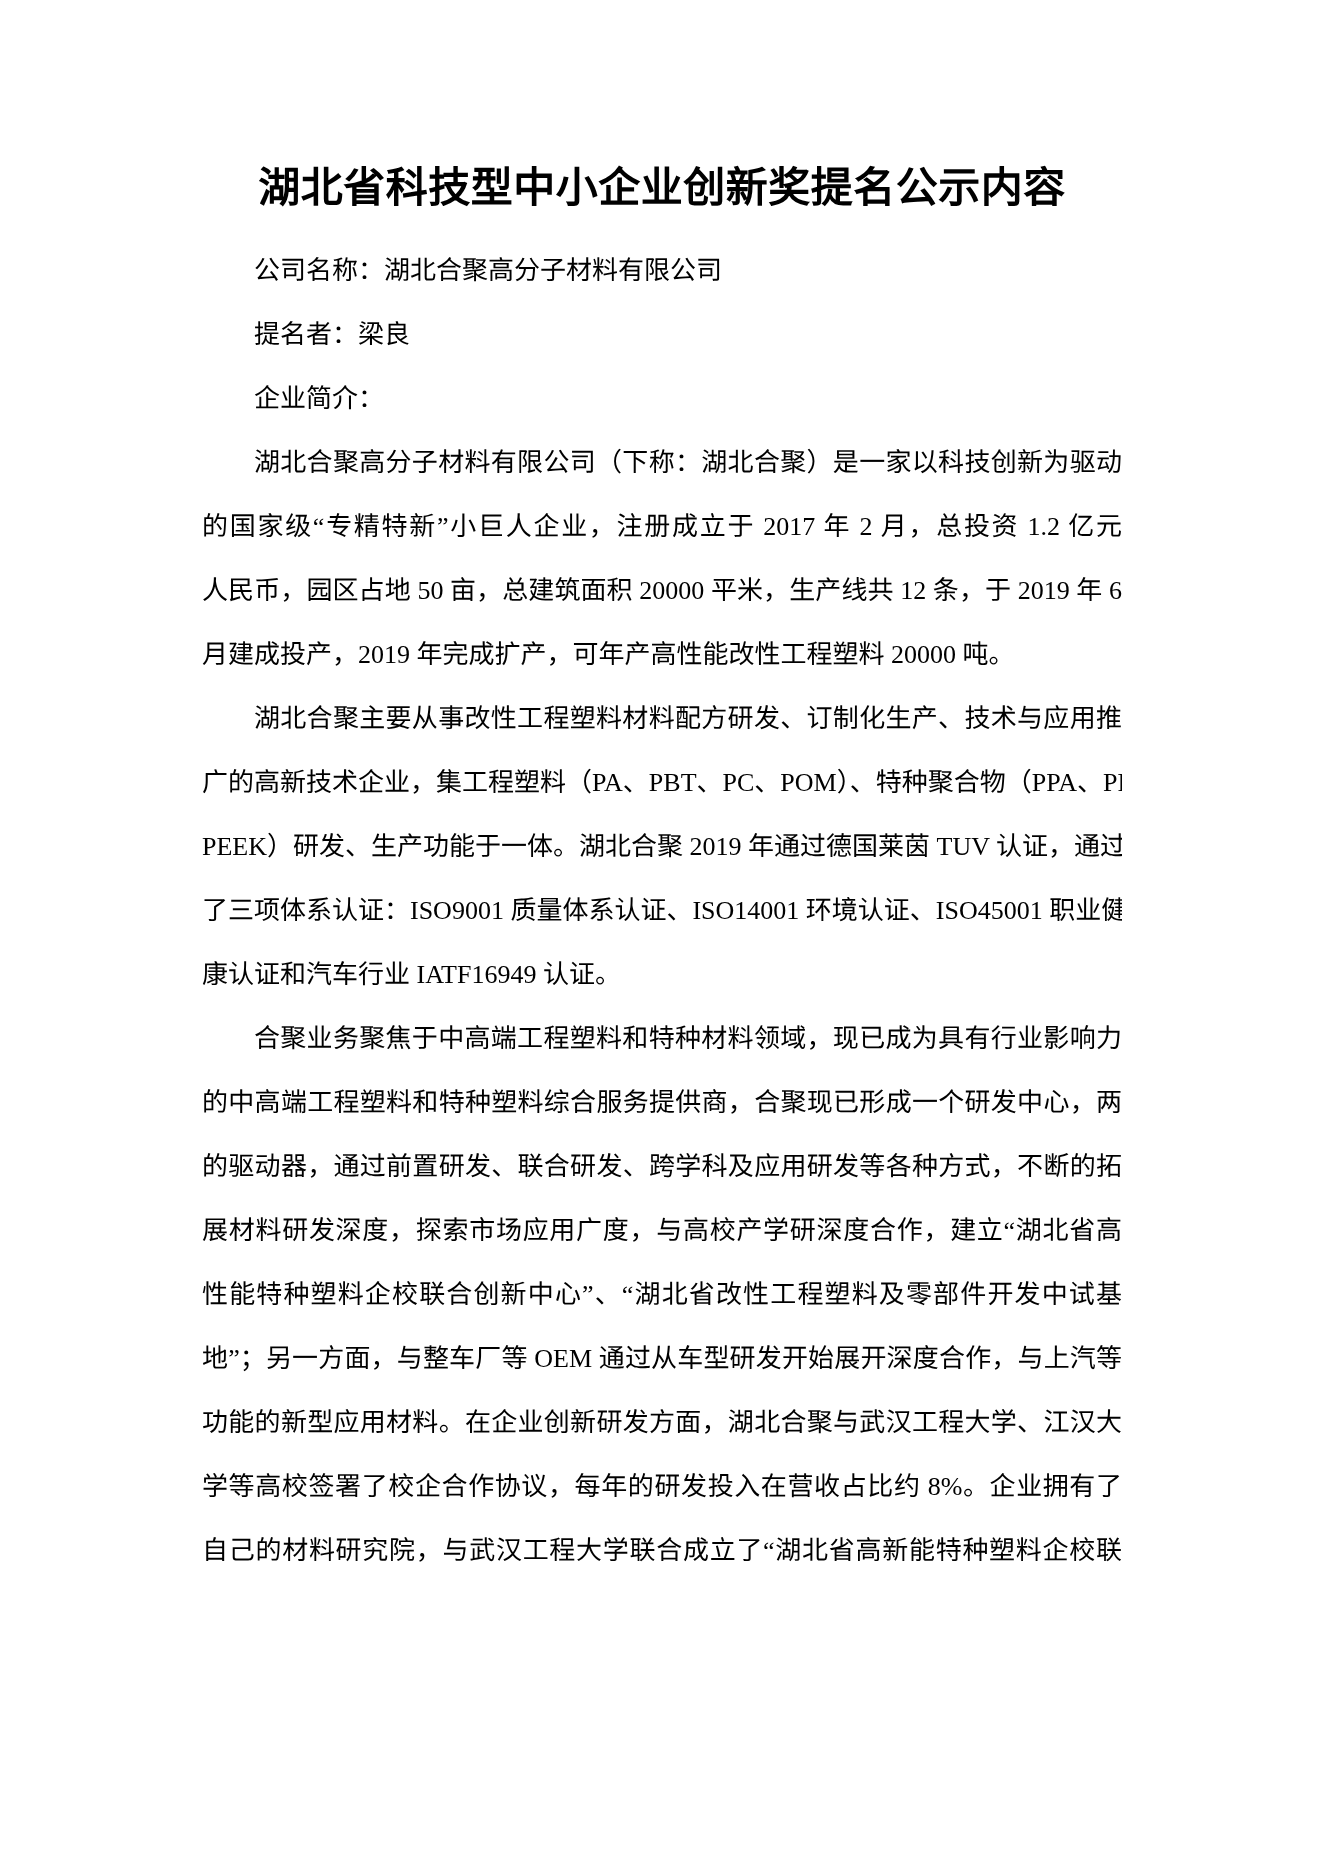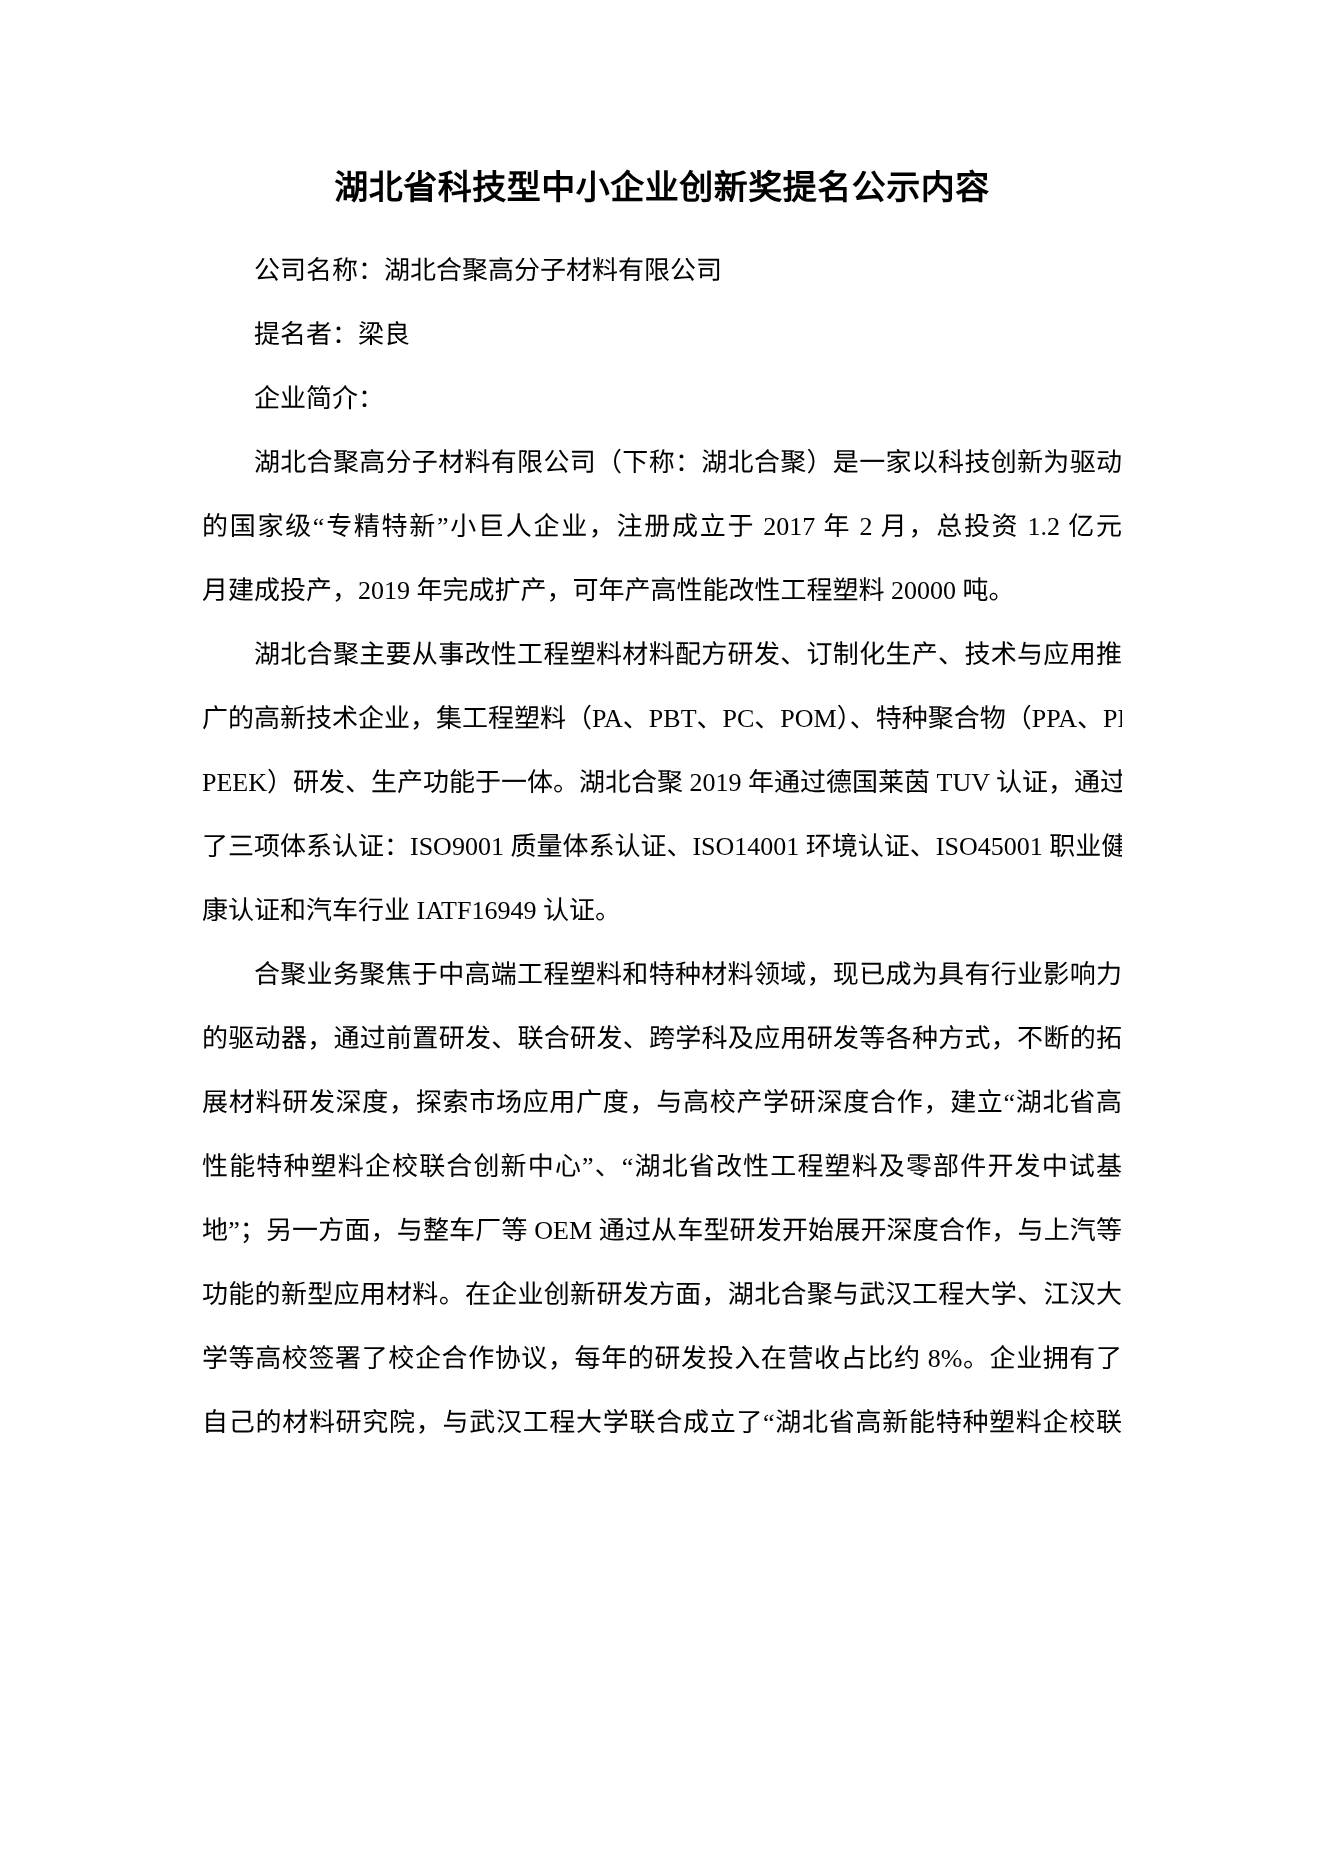--- a/index.html
+++ b/index.html
@@ -19,21 +19,21 @@
   .content {
     position: absolute;
     left: 202px;
     top: 0;
     width: 920px;
   }
   .doc-title {
     margin-top: 156px;
     height: 64px;
     line-height: 64px;
-    font-size: 34px;
+    font-size: 42px;
     font-weight: bold;
     text-align: center;
     letter-spacing: 0.5px;
     white-space: nowrap;
   }
   .body-text {
     margin-top: 19px;
     font-size: 26px;
     letter-spacing: 0;
   }
@@ -63,33 +63,35 @@
 
     <div class="body-text">
 
       <div class="line indent end">公司名称：湖北合聚高分子材料有限公司</div>
       <div class="line indent end">提名者：梁良</div>
       <div class="line indent end">企业简介：</div>
 
       <div>
         <div class="line indent">湖北合聚高分子材料有限公司（下称：湖北合聚）是一家以科技创新为驱动</div>
         <div class="line">的国家级“专精特新”小巨人企业，注册成立于 2017 年 2 月，总投资 1.2 亿元</div>
+        <div class="line">人民币，园区占地 50 亩，总建筑面积 20000 平米，生产线共 12 条，于 2019 年 6</div>
         <div class="line end">月建成投产，2019 年完成扩产，可年产高性能改性工程塑料 20000 吨。</div>
       </div>
 
       <div>
         <div class="line indent">湖北合聚主要从事改性工程塑料材料配方研发、订制化生产、技术与应用推</div>
         <div class="line">广的高新技术企业，集工程塑料（PA、PBT、PC、POM）、特种聚合物（PPA、PPO、</div>
         <div class="line">PEEK）研发、生产功能于一体。湖北合聚 2019 年通过德国莱茵 TUV 认证，通过</div>
         <div class="line">了三项体系认证：ISO9001 质量体系认证、ISO14001 环境认证、ISO45001 职业健</div>
         <div class="line end">康认证和汽车行业 IATF16949 认证。</div>
       </div>
 
       <div>
         <div class="line indent">合聚业务聚焦于中高端工程塑料和特种材料领域，现已成为具有行业影响力</div>
+        <div class="line">的中高端工程塑料和特种塑料综合服务提供商，合聚现已形成一个研发中心，两</div>
         <div class="line">的驱动器，通过前置研发、联合研发、跨学科及应用研发等各种方式，不断的拓</div>
         <div class="line">展材料研发深度，探索市场应用广度，与高校产学研深度合作，建立“湖北省高</div>
         <div class="line">性能特种塑料企校联合创新中心”、“湖北省改性工程塑料及零部件开发中试基</div>
         <div class="line">地”；另一方面，与整车厂等 OEM 通过从车型研发开始展开深度合作，与上汽等</div>
         <div class="line">功能的新型应用材料。在企业创新研发方面，湖北合聚与武汉工程大学、江汉大</div>
         <div class="line">学等高校签署了校企合作协议，每年的研发投入在营收占比约 8%。企业拥有了</div>
         <div class="line">自己的材料研究院，与武汉工程大学联合成立了“湖北省高新能特种塑料企校联</div>
       </div>
 
     </div>

